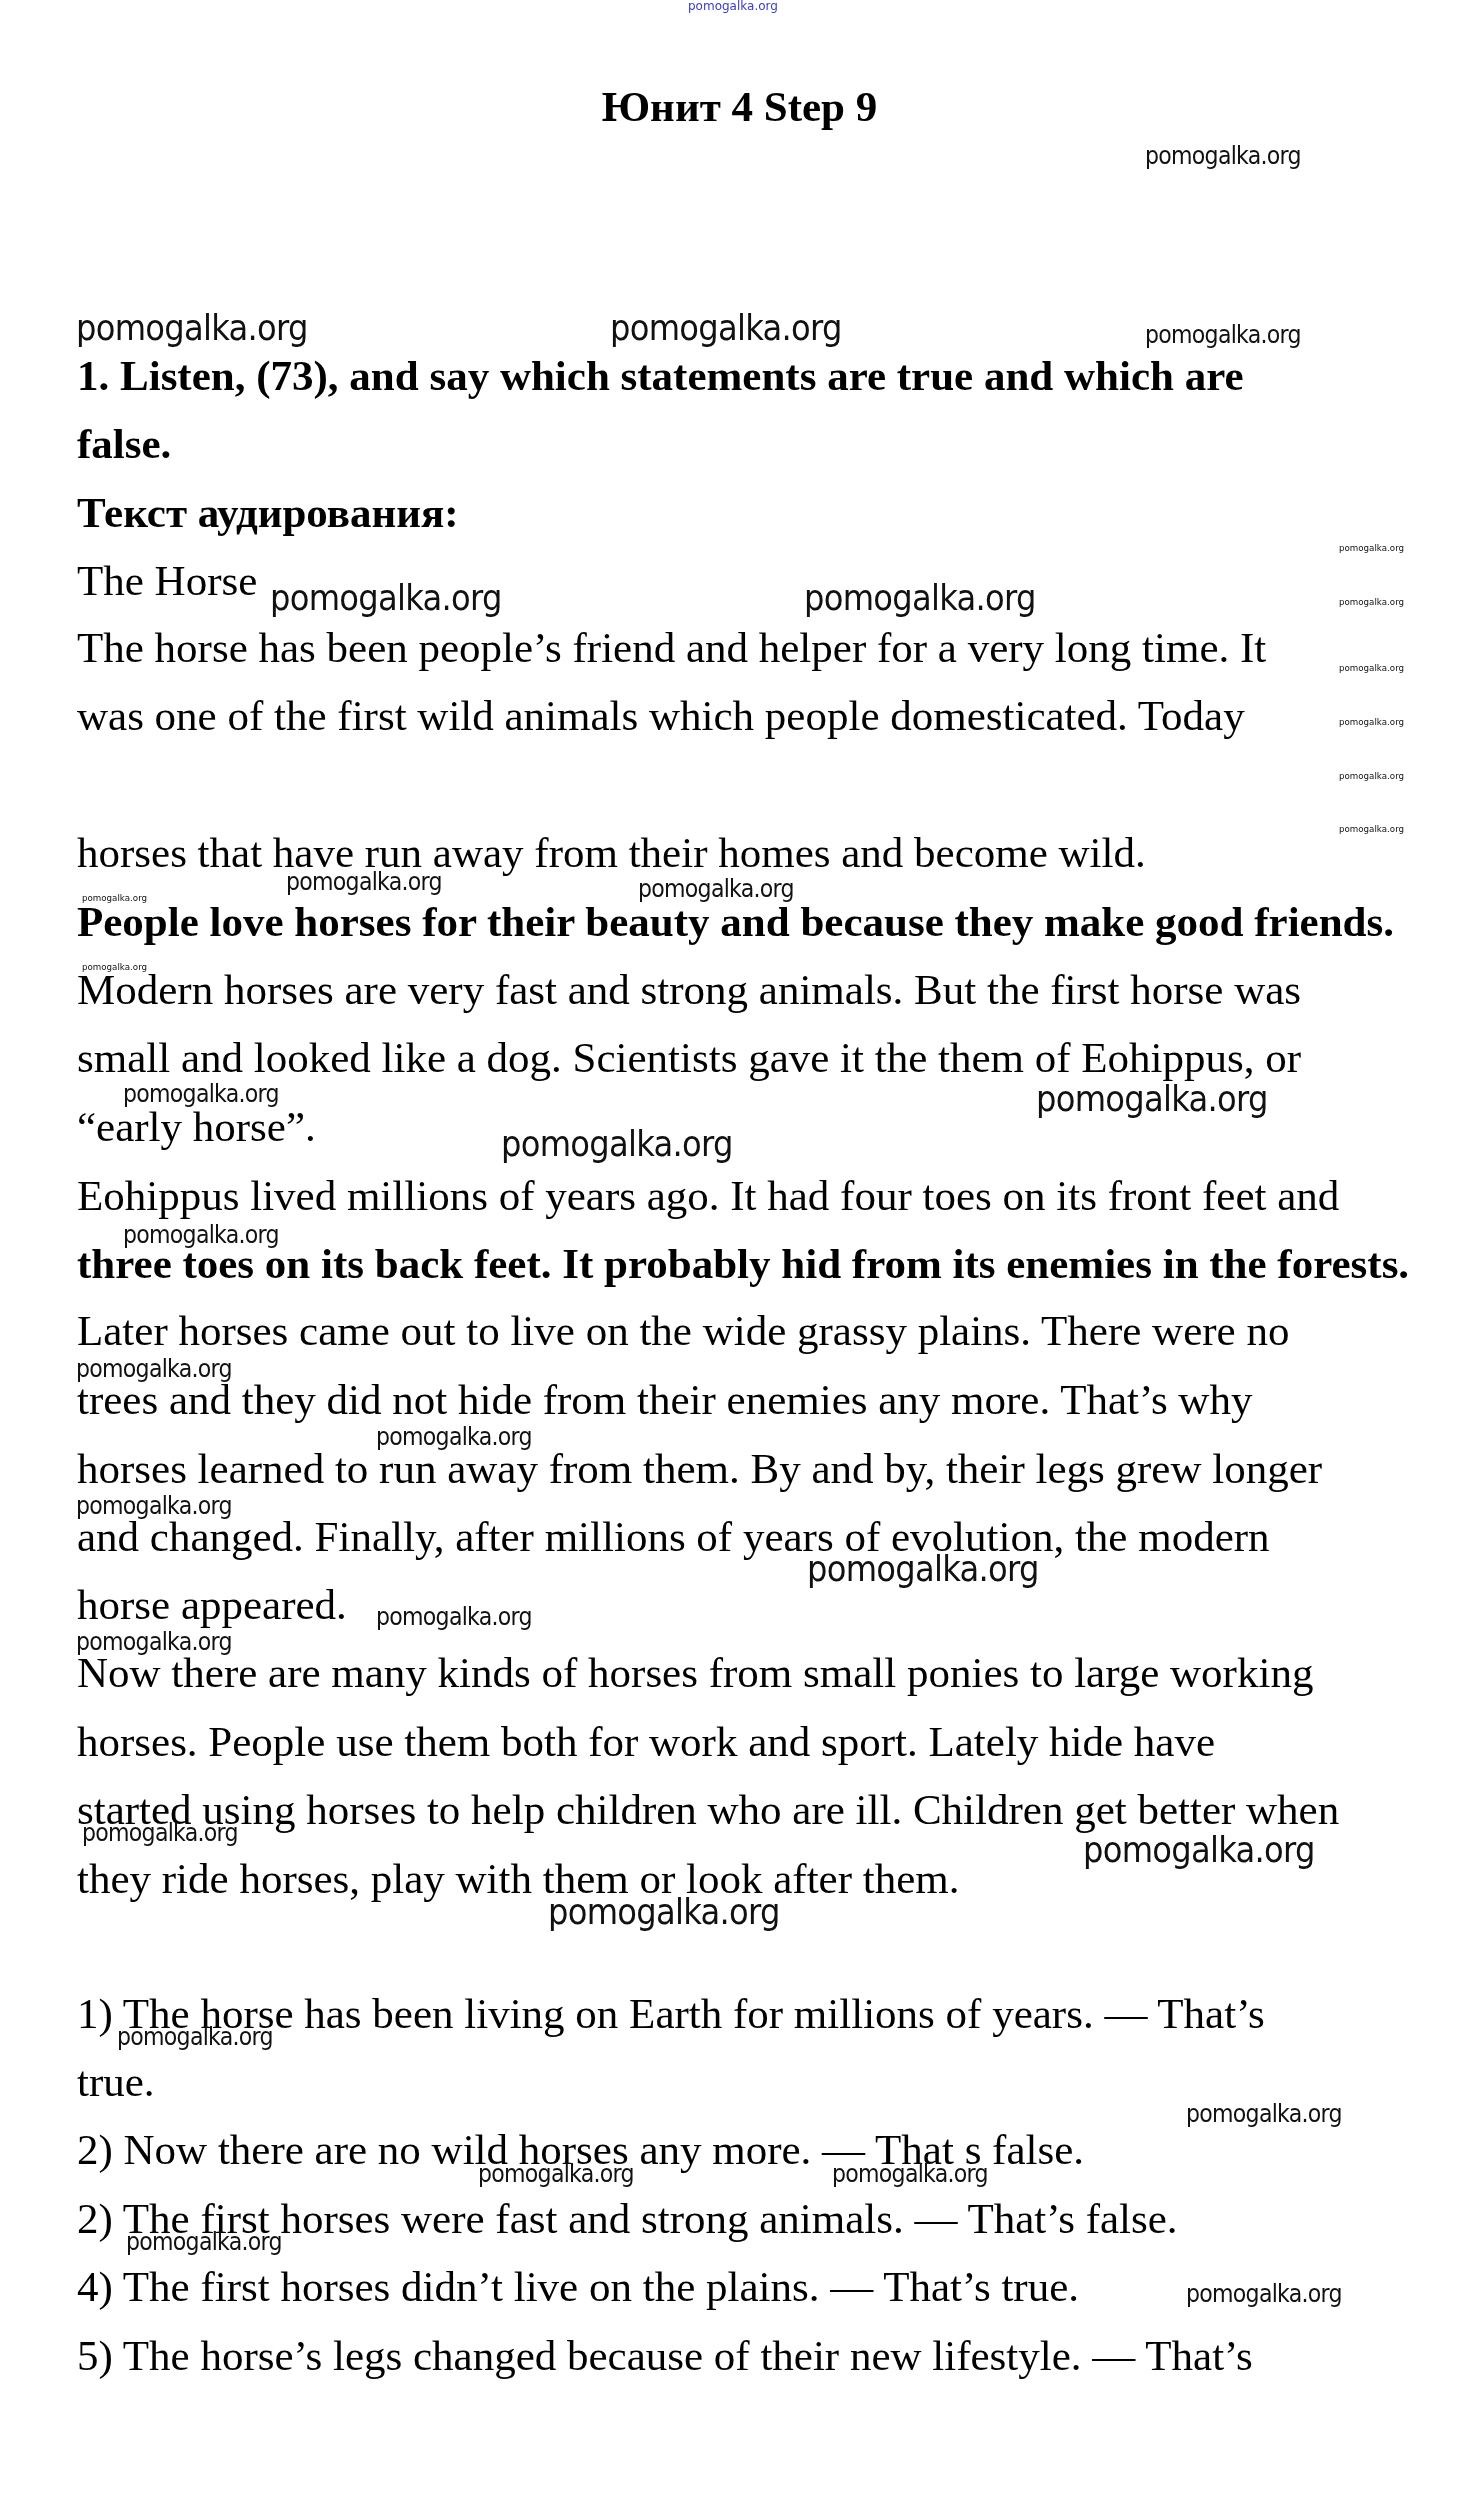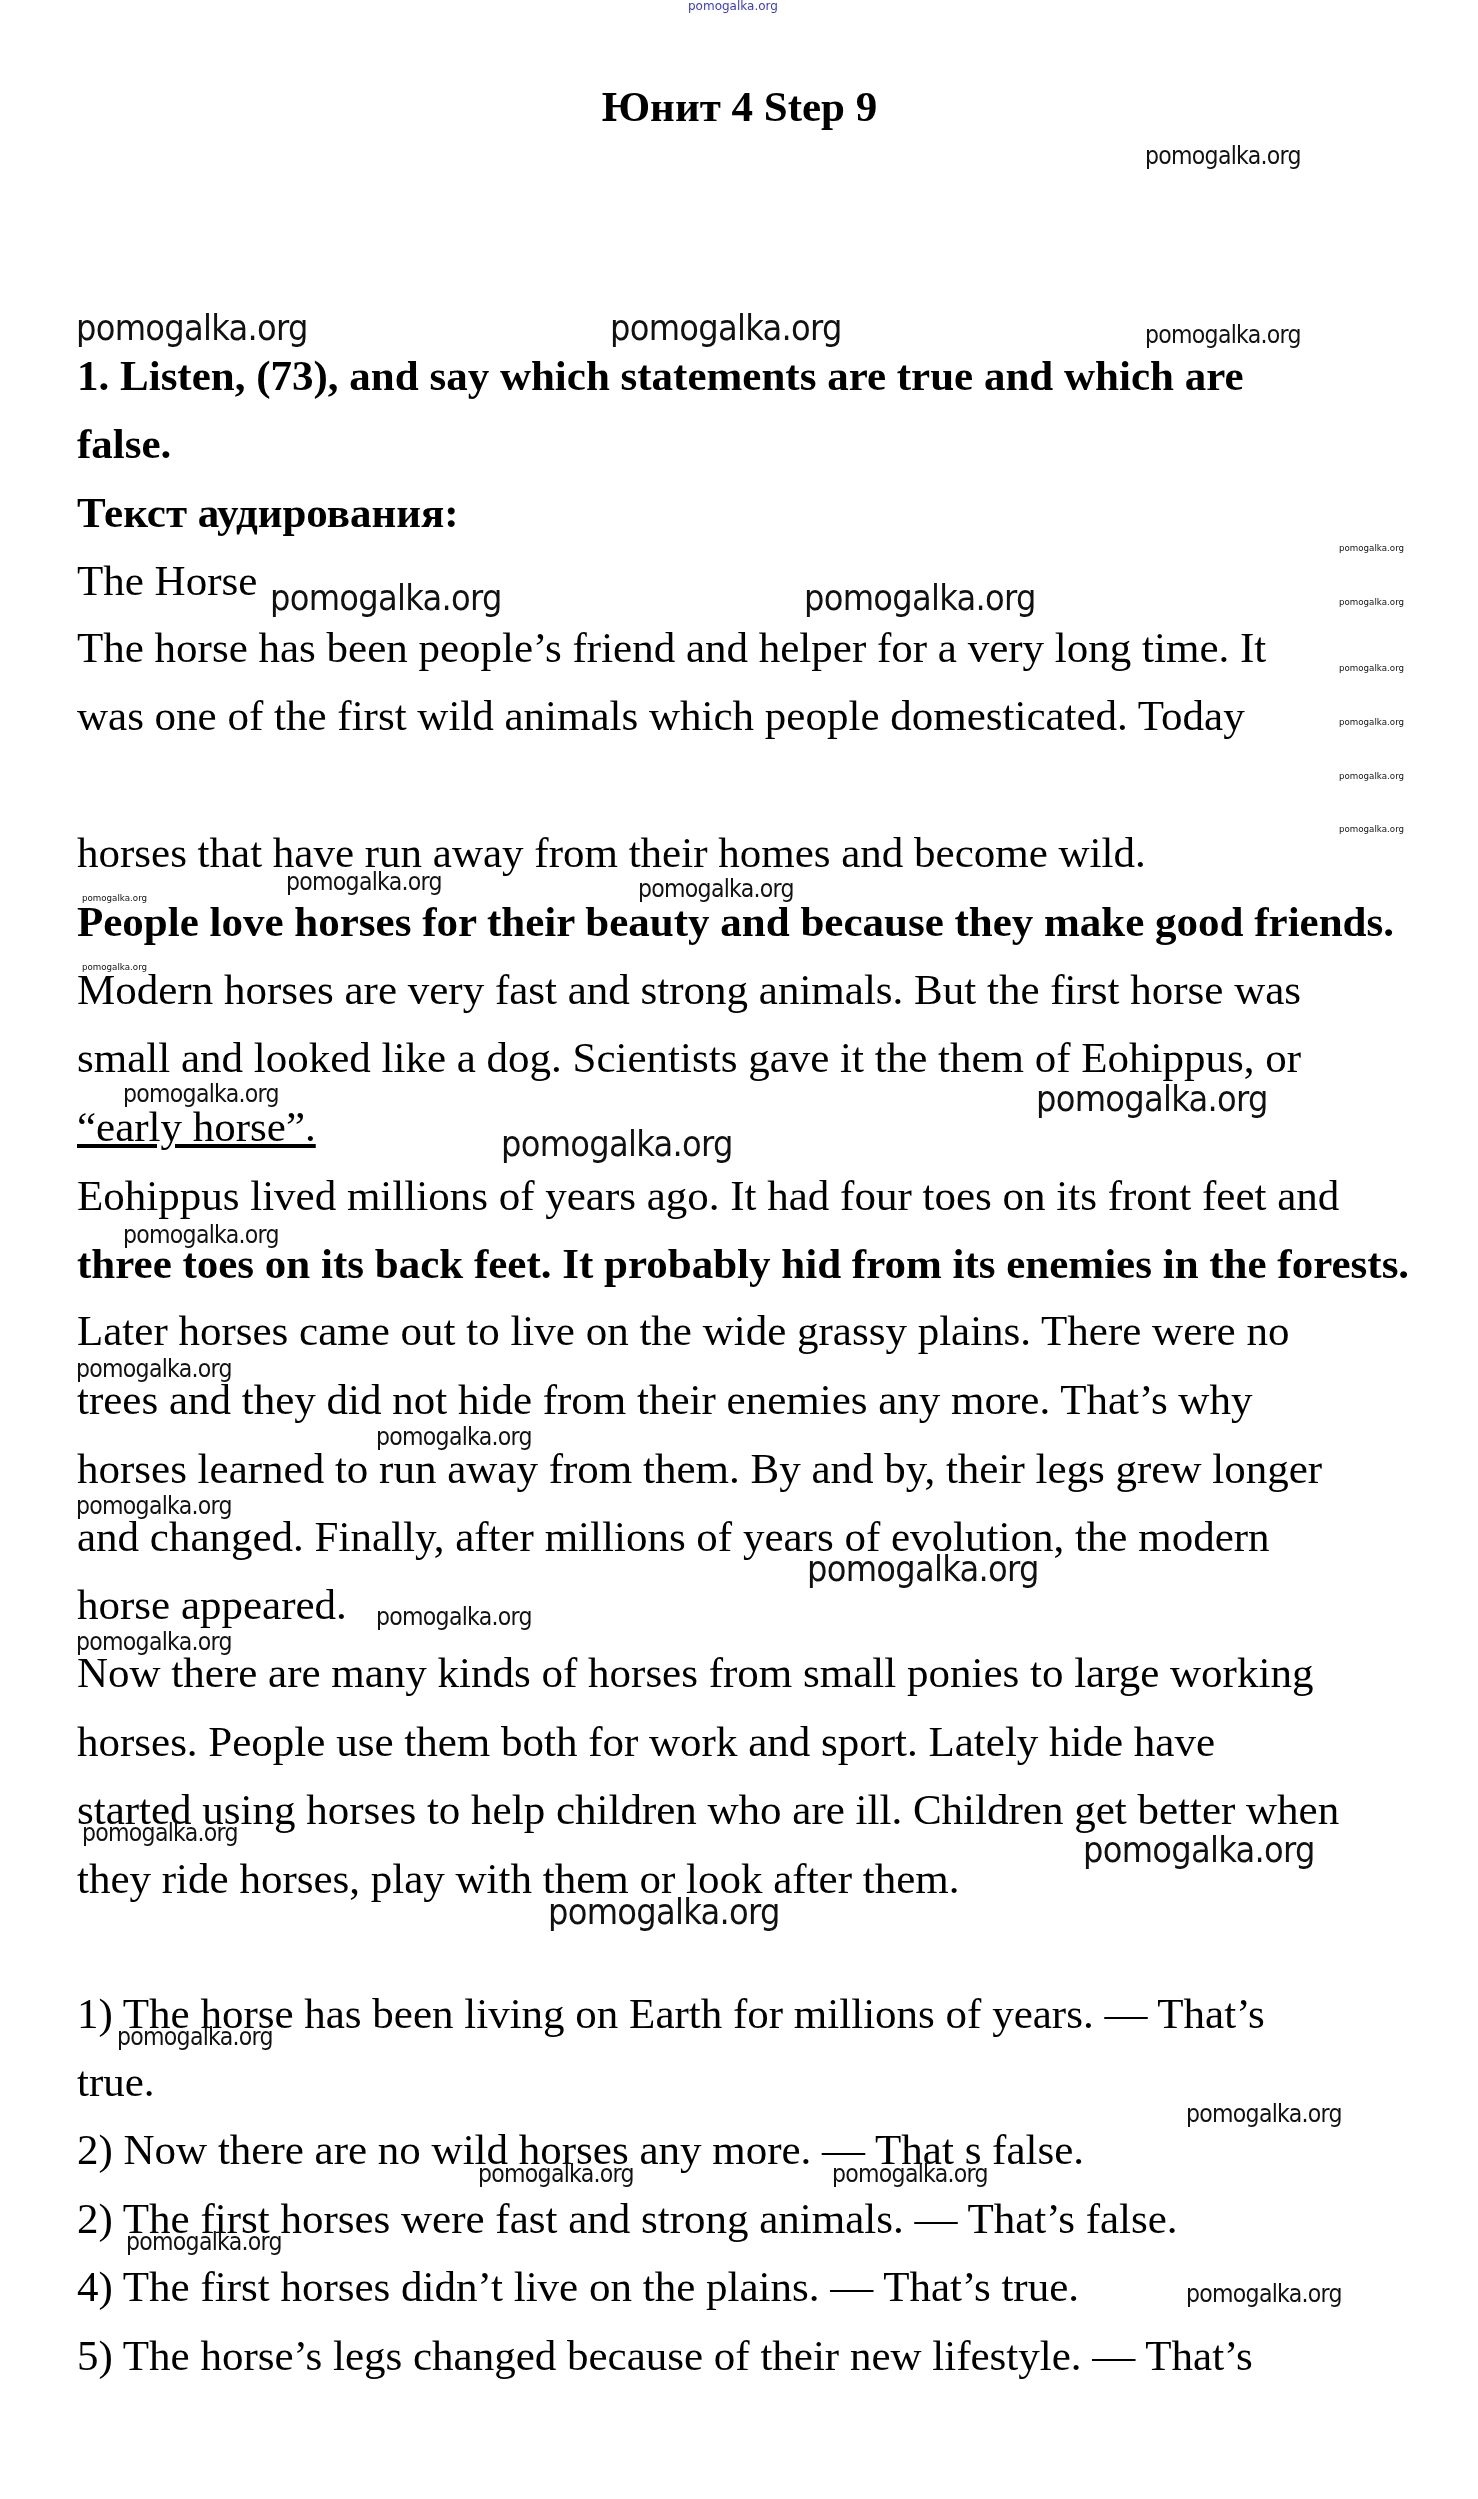--- a/index.html
+++ b/index.html
@@ -54,21 +54,21 @@
 
   <div class="ln" style="top:898px;font-weight:bold;">People love horses for their beauty and because they make good friends.</div>
 
   <div class="wm wm-s" style="left:82px; top:962px;">pomogalka.org</div>
   <div class="ln" style="top:966px;">Modern horses are very fast and strong animals. But the first horse was</div>
   <div class="ln" style="top:1034px;">small and looked like a dog. Scientists gave it the them of Eohippus, or</div>
 
   <div class="wm wm-m" style="left:123px; top:1080px;">pomogalka.org</div>
   <div class="wm wm-xl" style="left:1036px; top:1079px;">pomogalka.org</div>
 
-  <div class="ln" style="top:1103px;text-decoration:underline;">“early horse”.</div>
+  <div class="ln" style="top:1103px;">“early horse”.</div>
 
   <div class="wm wm-xl" style="left:501px; top:1124px;">pomogalka.org</div>
 
   <div class="ln" style="top:1172px;">Eohippus lived millions of years ago. It had four toes on its front feet and</div>
 
   <div class="wm wm-m" style="left:123px; top:1221px;">pomogalka.org</div>
   <div class="ln" style="top:1240px;font-weight:bold;">three toes on its back feet. It probably hid from its enemies in the forests.</div>
   <div class="ln" style="top:1307px;">Later horses came out to live on the wide grassy plains. There were no</div>
 
   <div class="wm wm-m" style="left:76px; top:1355px;">pomogalka.org</div>

